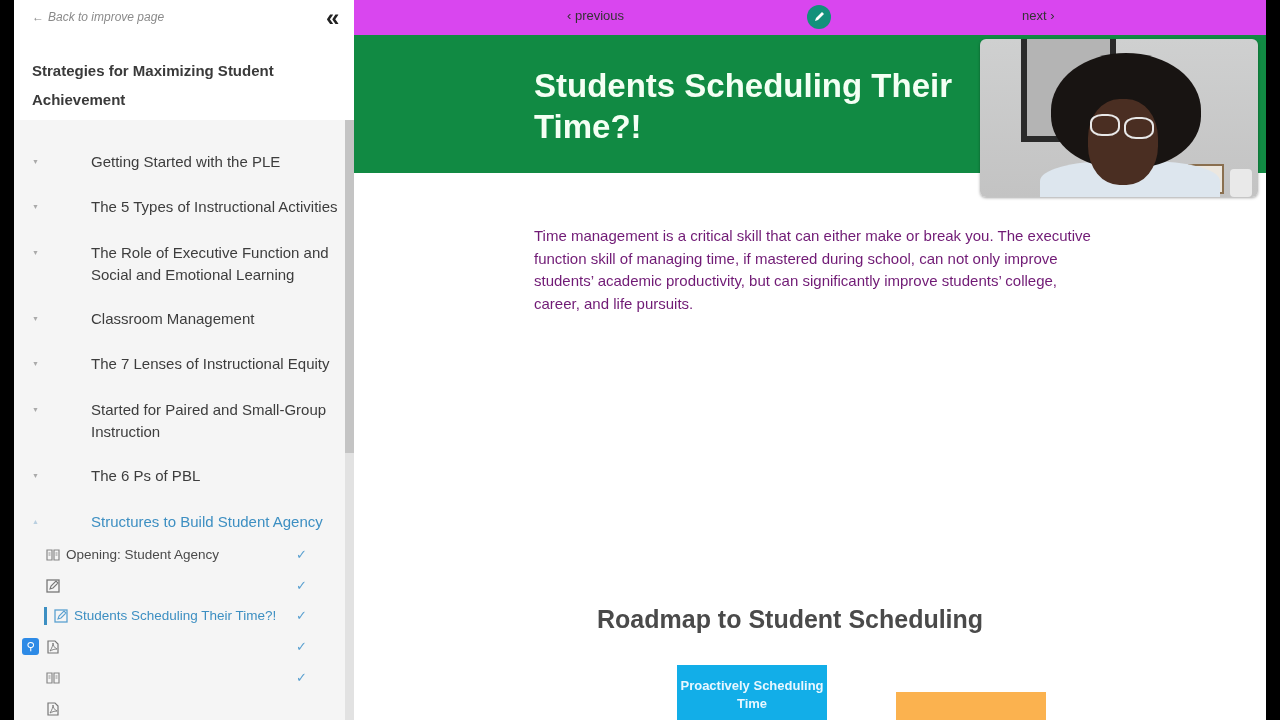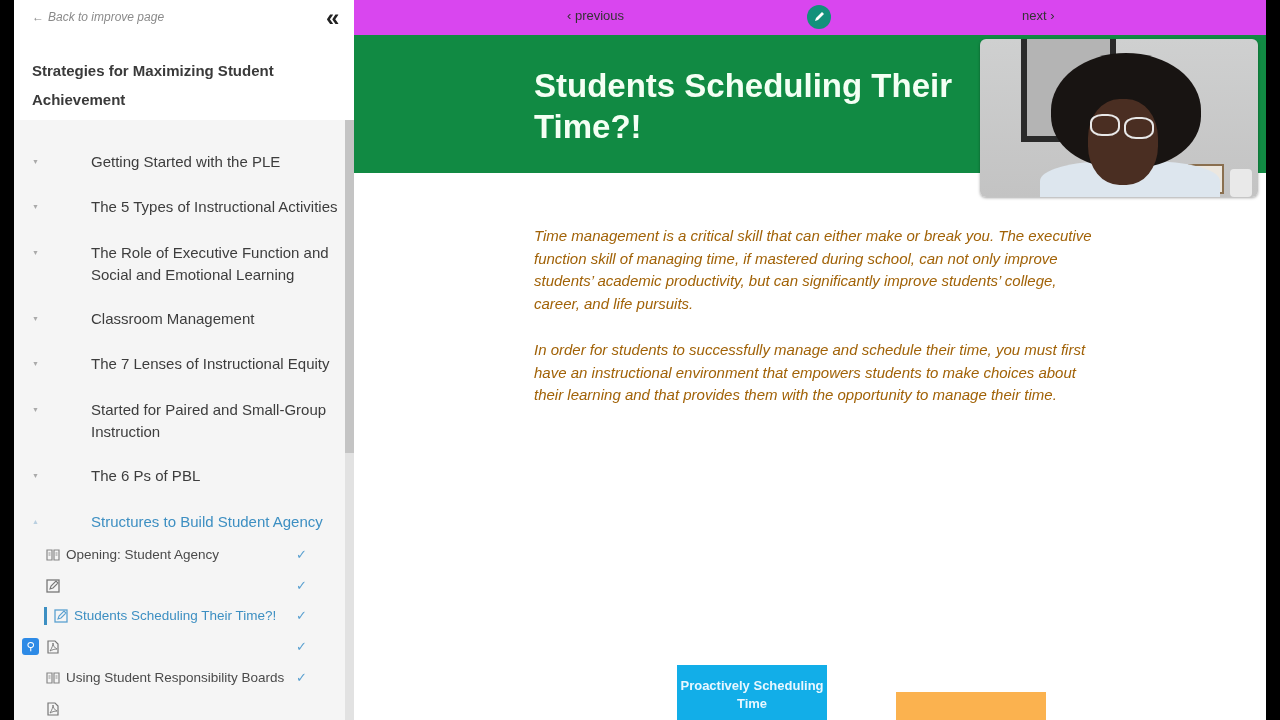--- a/index.html
+++ b/index.html
@@ -49,21 +49,21 @@
   .v-frame { position: absolute; left: 41px; top: 0; width: 95px; height: 103px; background: #2a2a2a; }
   .v-frame-in { position: absolute; left: 47px; top: 0; width: 83px; height: 97px; background: #b4b4b4; }
   .v-hair { position: absolute; left: 71px; top: 14px; width: 150px; height: 115px; border-radius: 50% 50% 45% 45%; background: #181412; }
   .v-face { position: absolute; left: 108px; top: 60px; width: 70px; height: 86px; border-radius: 45%; background: #4a2e22; }
   .v-glass1 { position: absolute; left: 110px; top: 75px; width: 30px; height: 22px; border: 2px solid #e8e8e8; border-radius: 40%; }
   .v-glass2 { position: absolute; left: 144px; top: 78px; width: 30px; height: 22px; border: 2px solid #e8e8e8; border-radius: 40%; }
   .v-shirt { position: absolute; left: 60px; top: 122px; width: 180px; height: 50px; border-radius: 40% 40% 0 0; background: #dde6ee; }
   .v-sign { position: absolute; left: 208px; top: 125px; width: 36px; height: 30px; background: #ece7df; border: 2px solid #8a6f4f; }
   .v-vase { position: absolute; left: 250px; top: 130px; width: 22px; height: 28px; background: #e9e9e9; border-radius: 4px; }
 
-  .body-text { position: absolute; left: 180px; width: 560px; font-size: 15px; color: #a16207; line-height: 22.7px; font-style: italic; }
+  .body-text { position: absolute; left: 180px; width: 560px; font-size: 15px; color: #701a75; line-height: 22.7px; }
   .p1 { top: 225px; }
   .p2 { top: 339px; }
   .p3 { top: 452px; }
 
   .roadmap-title { position: absolute; left: 243px; top: 605px; font-size: 25px; font-weight: bold; color: #4a4a4a; }
   .box-blue { position: absolute; left: 323px; top: 665px; width: 150px; height: 60px; background: #12aee8; color: #e9f7ff; font-size: 13px; font-weight: bold; text-align: center; padding-top: 12px; line-height: 18px; }
   .box-orange { position: absolute; left: 542px; top: 692px; width: 150px; height: 40px; background: #fbb24f; }
 </style>
 </head>
 <body>
@@ -145,21 +145,20 @@
         <path d="M2 1h7l3 3v9H2z" fill="none" stroke="#777" stroke-width="1.2"></path>
         <path d="M4 11c2-3 3-6 3-8 0 3 2 5 4 6-3 0-5 1-7 2z" fill="none" stroke="#777" stroke-width="0.9"></path>
       </svg>
     <span class="check">✓</span>
   </div>
   <div class="lesson" style="top:667px">
     <svg class="licon" viewBox="0 0 14 14">
         <path d="M1 2h5v10H1zM8 2h5v10H8z" fill="none" stroke="#888" stroke-width="1.2"></path>
         <path d="M2.5 5h2M2.5 7h2M9.5 5h2M9.5 7h2" stroke="#888" stroke-width="0.9"></path>
       </svg>
-    <span class="ltext">Using Student Responsibility Boards</span>
     <span class="check">✓</span>
   </div>
   <div class="lesson" style="top:698px">
     <svg class="licon" viewBox="0 0 14 14">
         <path d="M2 1h7l3 3v9H2z" fill="none" stroke="#777" stroke-width="1.2"></path>
         <path d="M4 11c2-3 3-6 3-8 0 3 2 5 4 6-3 0-5 1-7 2z" fill="none" stroke="#777" stroke-width="0.9"></path>
       </svg>
   </div>
 </aside>
 
@@ -184,19 +183,19 @@
     <div class="v-sign"></div>
     <div class="v-vase"></div>
     <div class="v-shirt"></div>
     <div class="v-hair"></div>
     <div class="v-face"></div>
     <div class="v-glass1"></div>
     <div class="v-glass2"></div>
   </div>
 
   <p class="body-text p1">Time management is a critical skill that can either make or break you. The executive function skill of managing time, if mastered during school, can not only improve students’ academic productivity, but can significantly improve students’ college, career, and life pursuits.</p>
-  <p class="body-text p2">In order for students to successfully manage and schedule their time, you must first have an instructional environment that empowers students to make choices about their learning and that provides them with the opportunity to manage their time.</p>
-
+
+  <h2 class="roadmap-title">Roadmap to Student Scheduling</h2>
   <div class="box-blue">Proactively Scheduling Time</div>
   <div class="box-orange"></div>
 </main>
 
 <div class="right-black"></div>
 
 </body></html>

